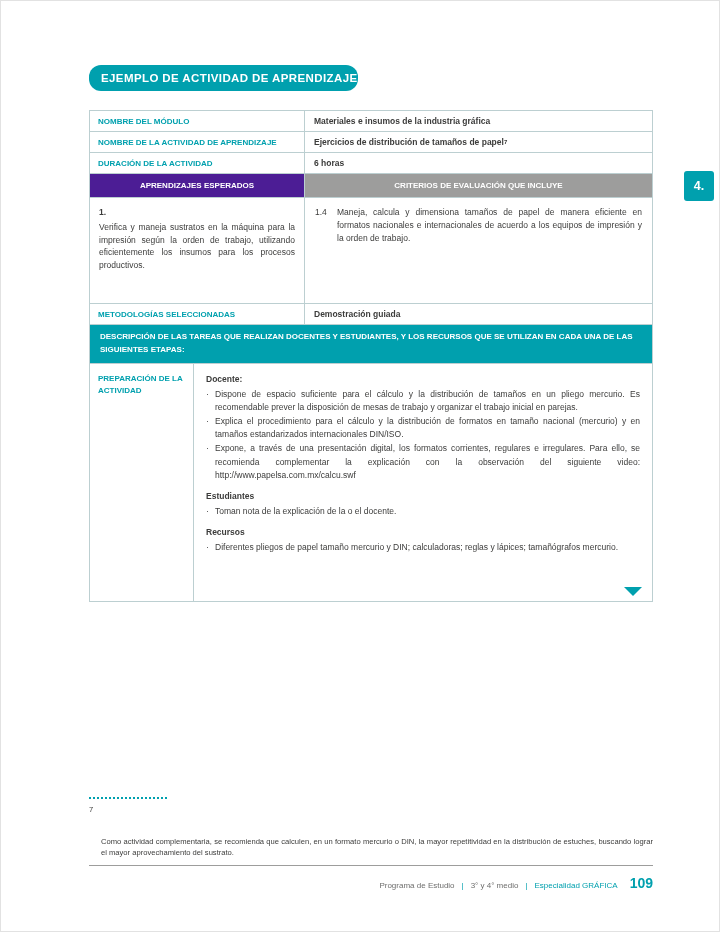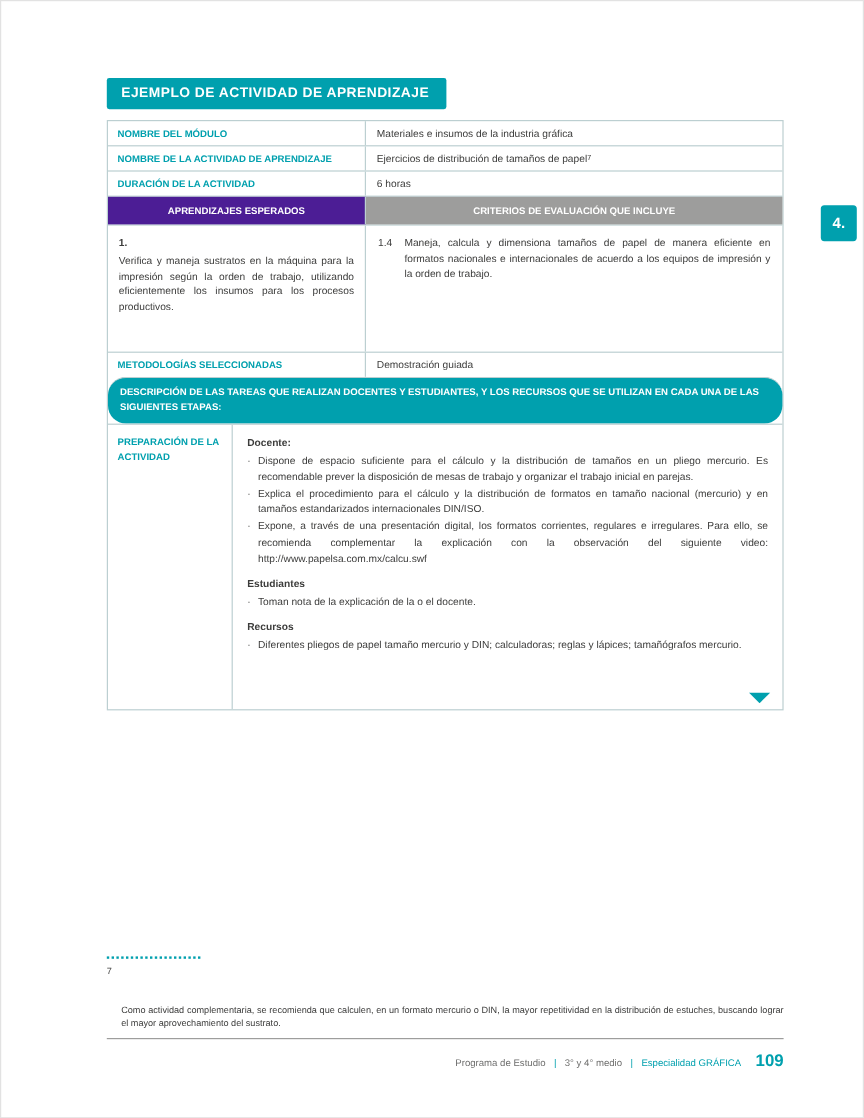--- a/index.html
+++ b/index.html
@@ -7,34 +7,34 @@
   .page {
     position:relative; width:720px; height:932px; background:#ffffff;
     border:1px solid #e2e2e2; margin:0 auto; overflow:hidden;
     color:#3c3c3b;
   }
   .content { position:absolute; left:88px; top:64px; width:564px; }
 
   
   .badge {
     display:inline-block; background:#00a0ae; color:#fff; font-weight:bold;
-    font-size:11.5px; letter-spacing:.4px; padding:7px 14px 7px 12px;
-    border-radius:2px; margin-bottom:9px;
+    font-size:11.5px; letter-spacing:.4px; padding:7px 0 7px 12px;
+    border-radius:12px; margin-bottom:19px;
   }
 
   
   .table { border:1px solid #bccfd1; width:100%; background:#fff; }
   .row { display:flex; border-top:1px solid #bccfd1; }
   .row:first-child { border-top:none; }
   .cell-label {
     width:215px; flex:none; padding:5px 8px; color:#00a0ae; font-weight:bold;
     font-size:8px; border-right:1px solid #bccfd1; display:flex; align-items:center;
   }
   .cell-value {
-    flex:1; padding:5px 9px; font-size:8.5px; font-weight:normal; color:#3c3c3b;
+    flex:1; padding:5px 9px; font-size:8.5px; font-weight:bold; color:#3c3c3b;
     display:flex; align-items:center;
   }
   sup { font-size:6px; vertical-align:super; }
 
   .hdr-left, .hdr-right {
     color:#fff; font-weight:bold; font-size:8px; text-align:center;
     padding:7px 6px; display:flex; align-items:center; justify-content:center;
   }
   .hdr-left { width:215px; flex:none; background:#4c1d95; border-right:1px solid #bccfd1; }
   .hdr-right { flex:1; background:#9d9d9c; }
@@ -44,21 +44,21 @@
     font-size:8.5px; line-height:1.5; text-align:justify;
   }
   .ae-num { font-weight:bold; margin-bottom:2px; }
   .ce-cell { flex:1; padding:8px 10px; font-size:8.5px; line-height:1.5; display:flex; }
   .ce-num { width:22px; flex:none; }
   .ce-text { flex:1; text-align:justify; }
   .row-tall { min-height:106px; }
 
   .band {
     border-top:1px solid #bccfd1; background:#00a0ae; color:#fff; font-weight:bold;
-    font-size:8px; line-height:1.6; padding:6px 10px;border-radius:15px;
+    font-size:8px; line-height:1.6; padding:6px 10px;
   }
 
   .desc-row { display:flex; border-top:1px solid #bccfd1; min-height:238px; position:relative; }
   .desc-label {
     width:104px; flex:none; border-right:1px solid #bccfd1; padding:9px 8px;
     color:#00a0ae; font-weight:bold; font-size:8px; line-height:1.5;
   }
   .desc-body { flex:1; padding:9px 12px 22px 12px; font-size:8.5px; line-height:1.55; }
   .sub-heading { font-weight:bold; margin:8px 0 2px 0; }
   .sub-heading.first { margin-top:0; }

